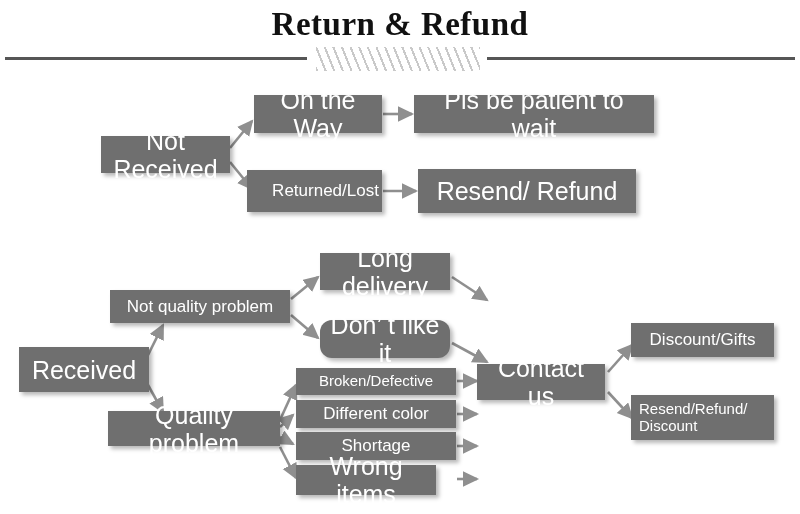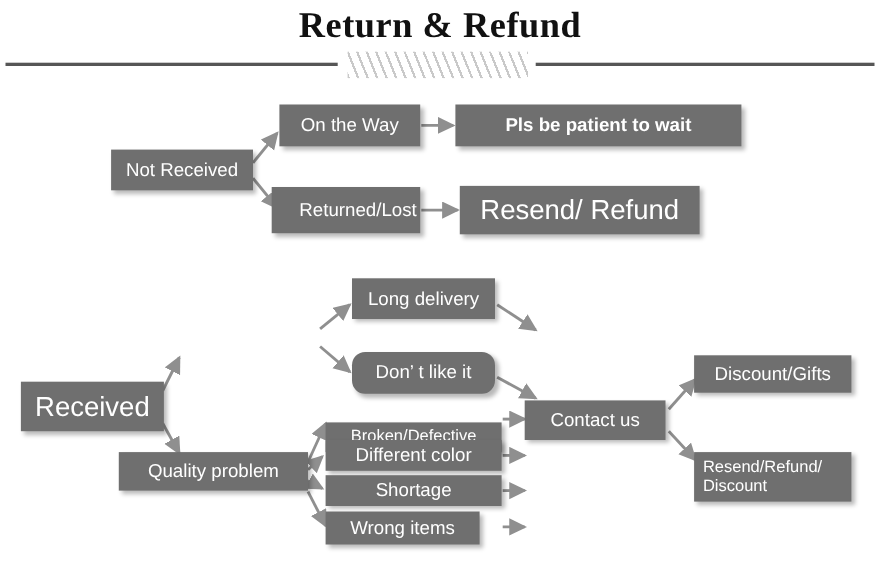--- a/index.html
+++ b/index.html
@@ -72,22 +72,22 @@
     justify-content: center;
     text-align: center;
     line-height: 1.12;
     font-size: 17px;
     padding: 0 6px;
     box-shadow: 3px 3px 4px rgba(0,0,0,0.28);
     white-space: pre-line;
   }
   .node.align-left { justify-content: flex-start; text-align: left; padding-left: 8px; }
   .node.big  { font-size: 25px; }
-  .node.med  { font-size: 17px; }
-  .node.sm   { font-size: 15px; margin-top: 16px; }
+  .node.med  { font-size: 25px; }
+  .node.sm   { font-size: 15px; }
 
   
   #wires {
     position: absolute;
     left: 0; top: 0;
     width: 800px; height: 514px;
     pointer-events: none;
   }
 </style>
 </head>
@@ -147,28 +147,29 @@
       <path d="M608,372 L632,345"></path>
 
       <path d="M608,392 L632,418"></path>
     </g>
   </svg>
 
   <div class="node med" style="left:101px; top:136px; width:129px; height:37px;">Not Received</div>
 
   <div class="node med" style="left:254px; top:95px; width:128px; height:38px;">On the Way</div>
 
-  <div class="node med" style="left:414px; top:95px; width:260px; height:38px;font-weight:bold;">Pls be patient to wait</div>
+  <div class="node med" style="left:414px; top:95px; width:240px; height:38px;">Pls be patient to wait</div>
 
   <div class="node" style="left:247px; top:170px; width:135px; height:42px;padding-left:28px;">Returned/Lost</div>
 
   <div class="node big" style="left:418px; top:169px; width:218px; height:44px;">Resend/ Refund</div>
 
   <div class="node big" style="left:19px; top:347px; width:130px; height:45px;">Received</div>
 
+  <div class="node" style="left:110px; top:290px; width:180px; height:33px;">Not quality problem</div>
 
   <div class="node med" style="left:108px; top:411px; width:172px; height:35px;">Quality problem</div>
 
   <div class="node med" style="left:320px; top:253px; width:130px; height:37px;">Long delivery</div>
 
   <div class="node med" style="left:320px; top:320px; width:130px; height:38px;border-radius:12px;">Don’  t like it</div>
 
   <div class="node sm" style="left:296px; top:368px; width:160px; height:27px;">Broken/Defective</div>
 
   <div class="node" style="left:296px; top:400px; width:160px; height:28px;">Different color</div>

